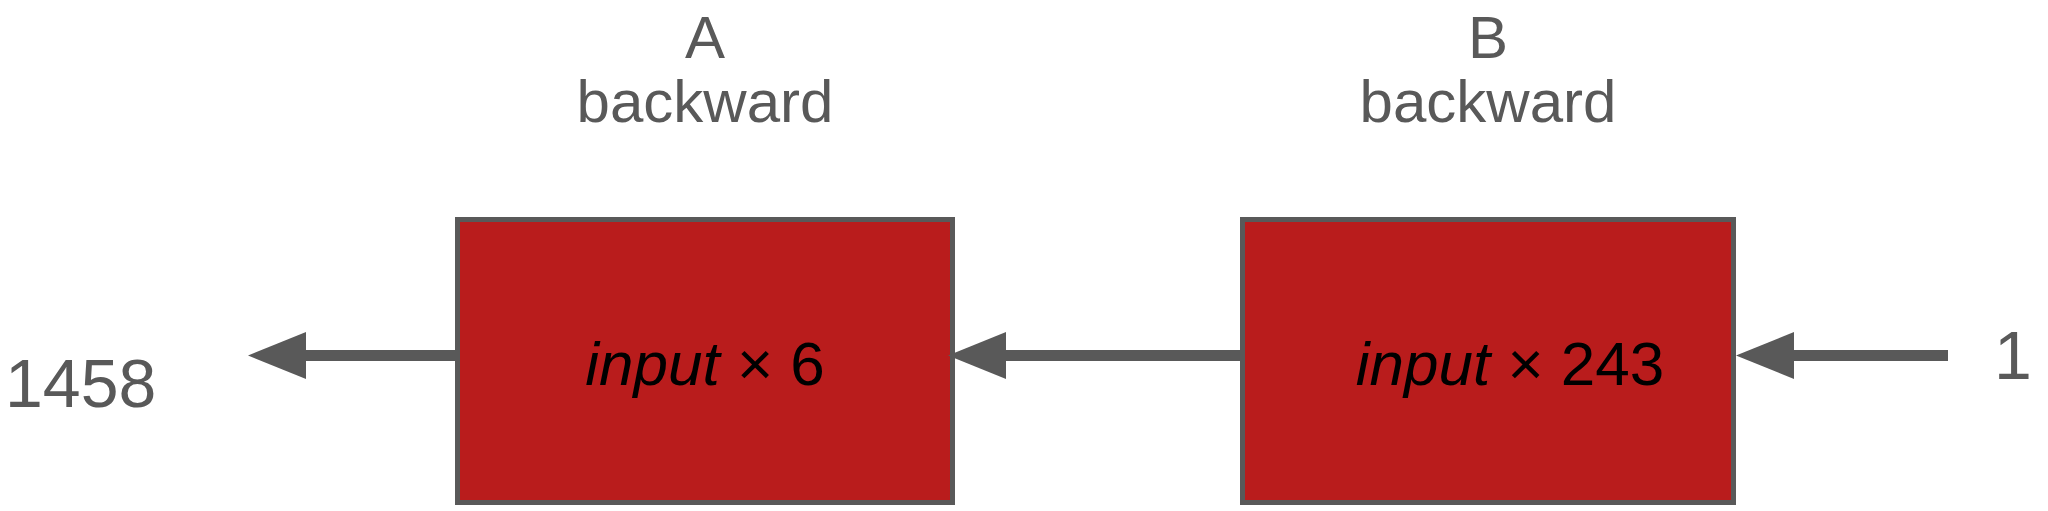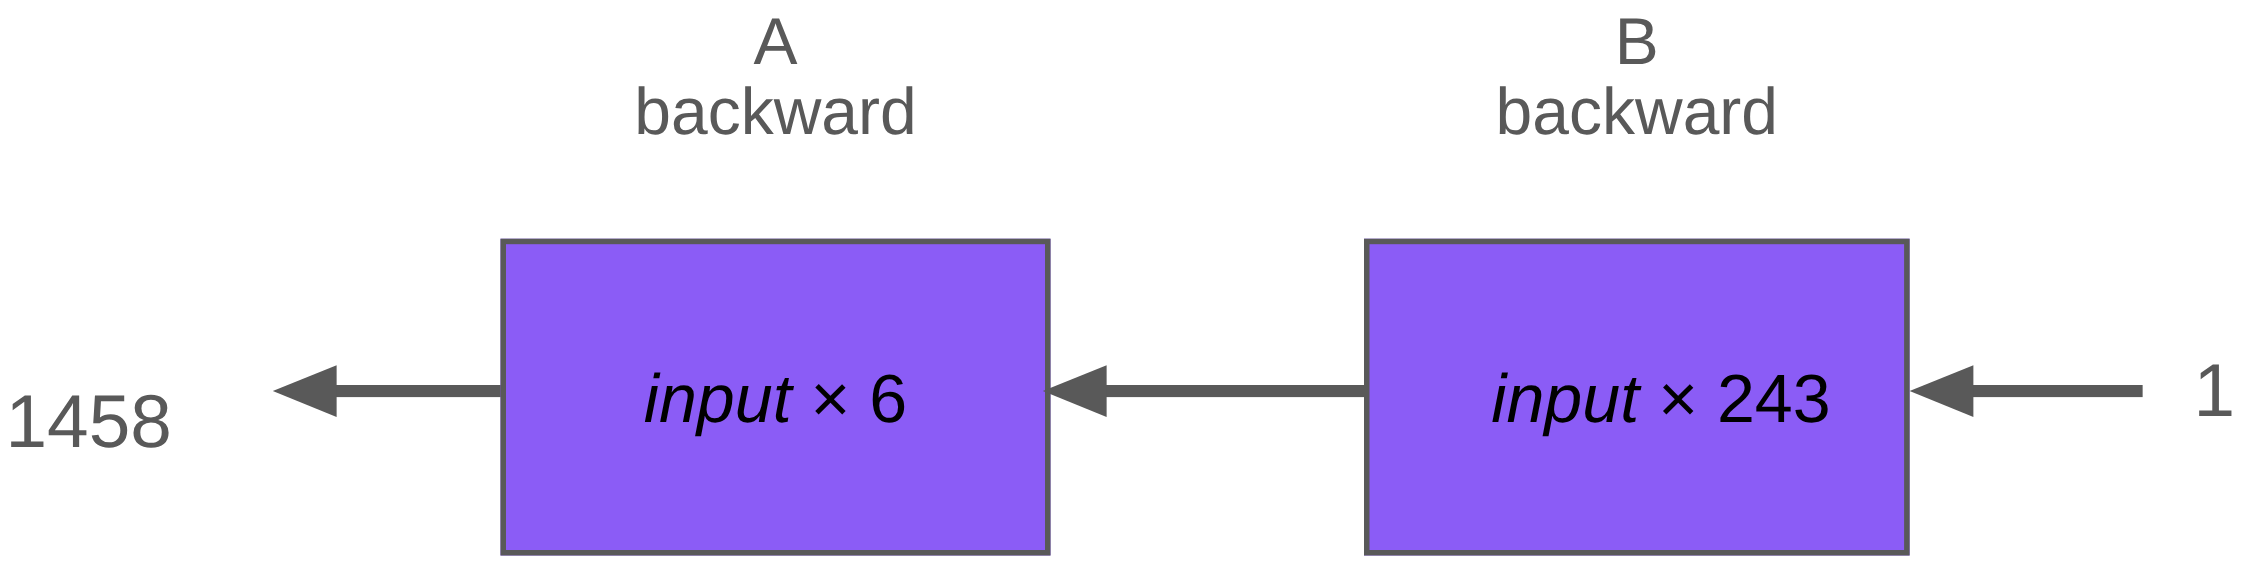--- a/index.html
+++ b/index.html
@@ -41,21 +41,21 @@
     line-height: 1.06;
     text-align: center;
     white-space: nowrap;
   }
   .block-caption .caption-title { display: block; }
   .block-caption .caption-sub   { display: block; }
 
   
   .op-box {
     box-sizing: border-box;
-    background: #8b5cf6;
+    background: #b91c1c;
     border: 5px solid #595959;
     display: flex;
     align-items: center;
     justify-content: center;
   }
   .op-box-text {
     color: #000000;
     font-size: 62px;
     line-height: 1;
     white-space: nowrap;

